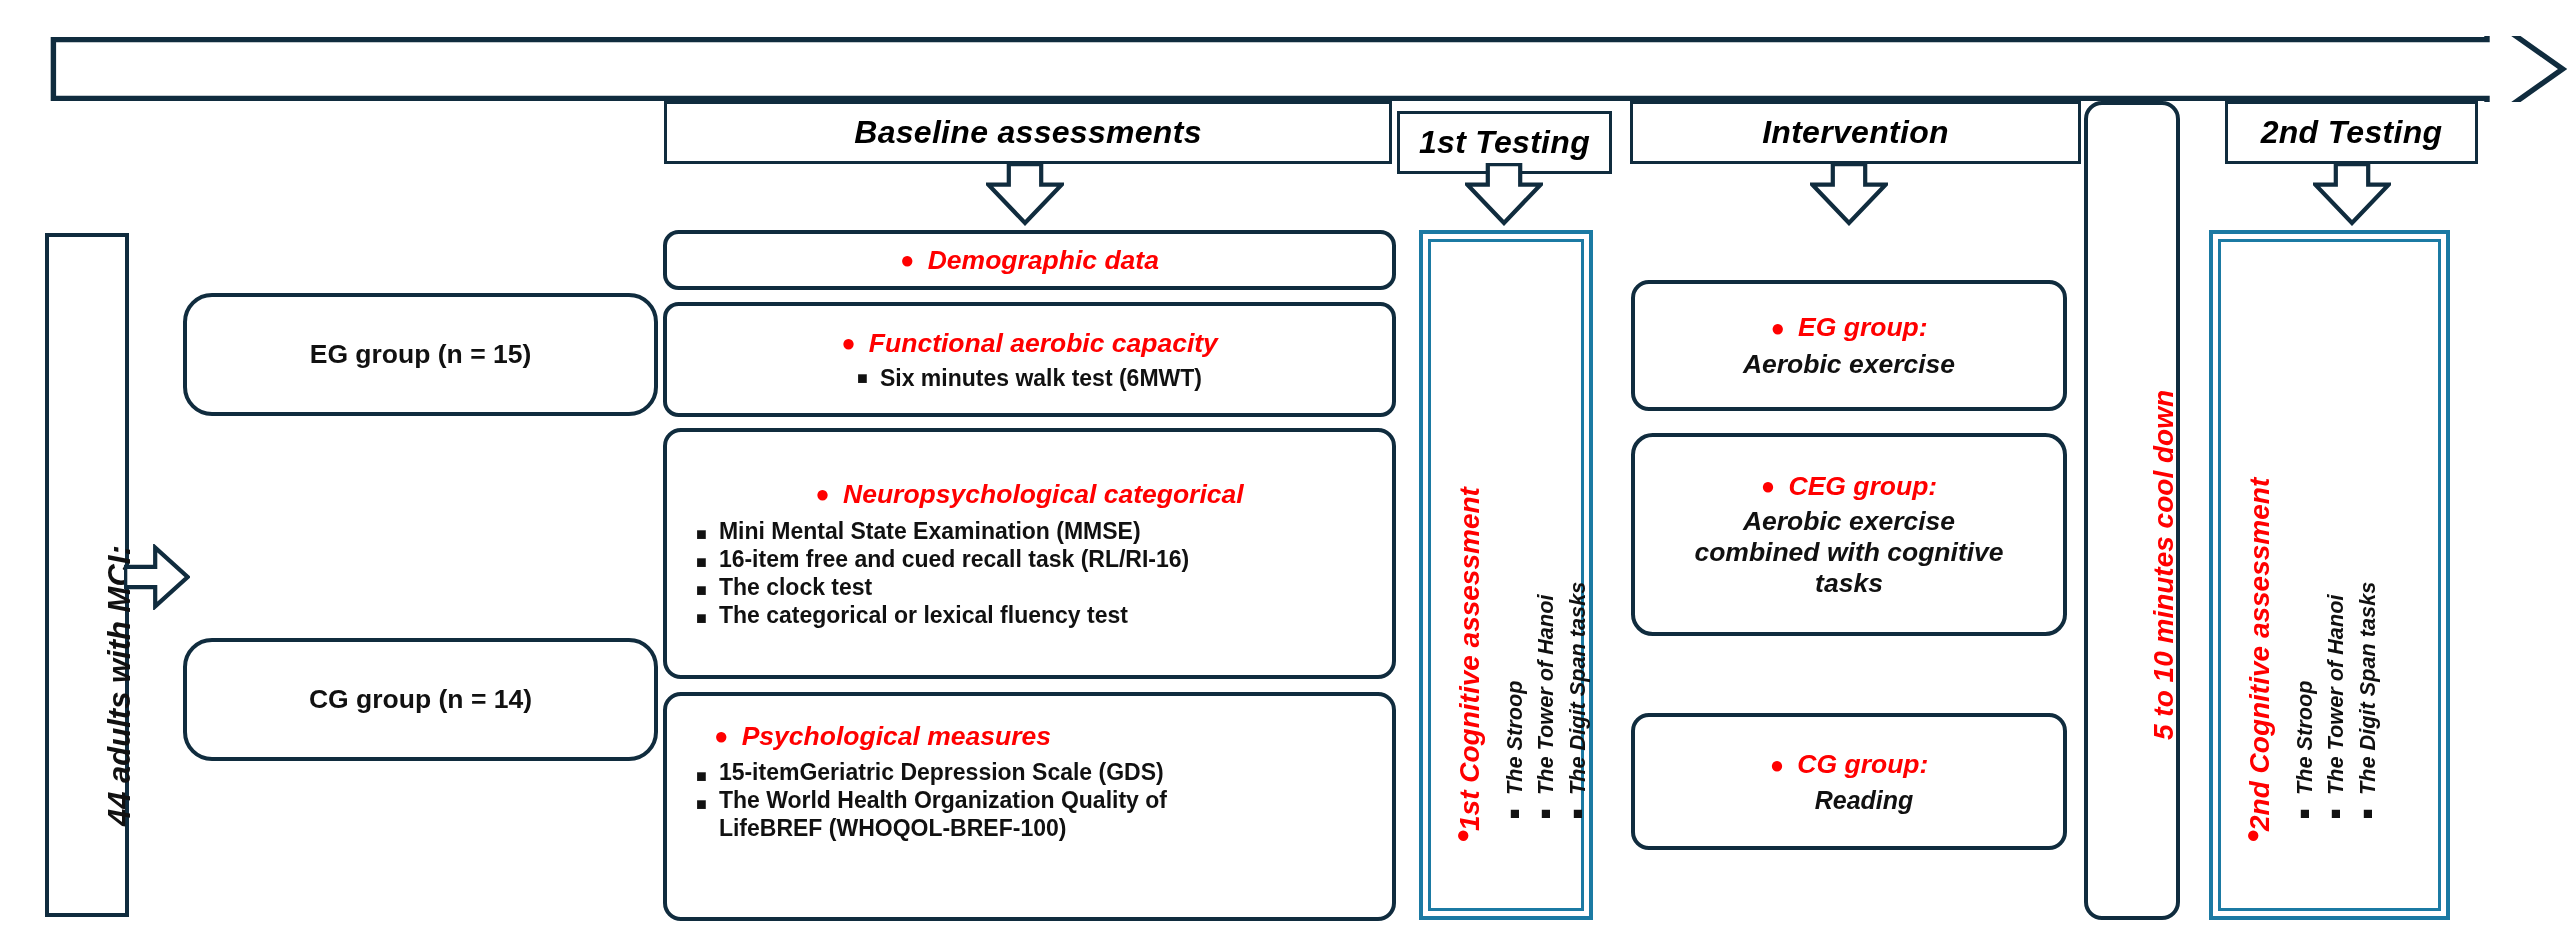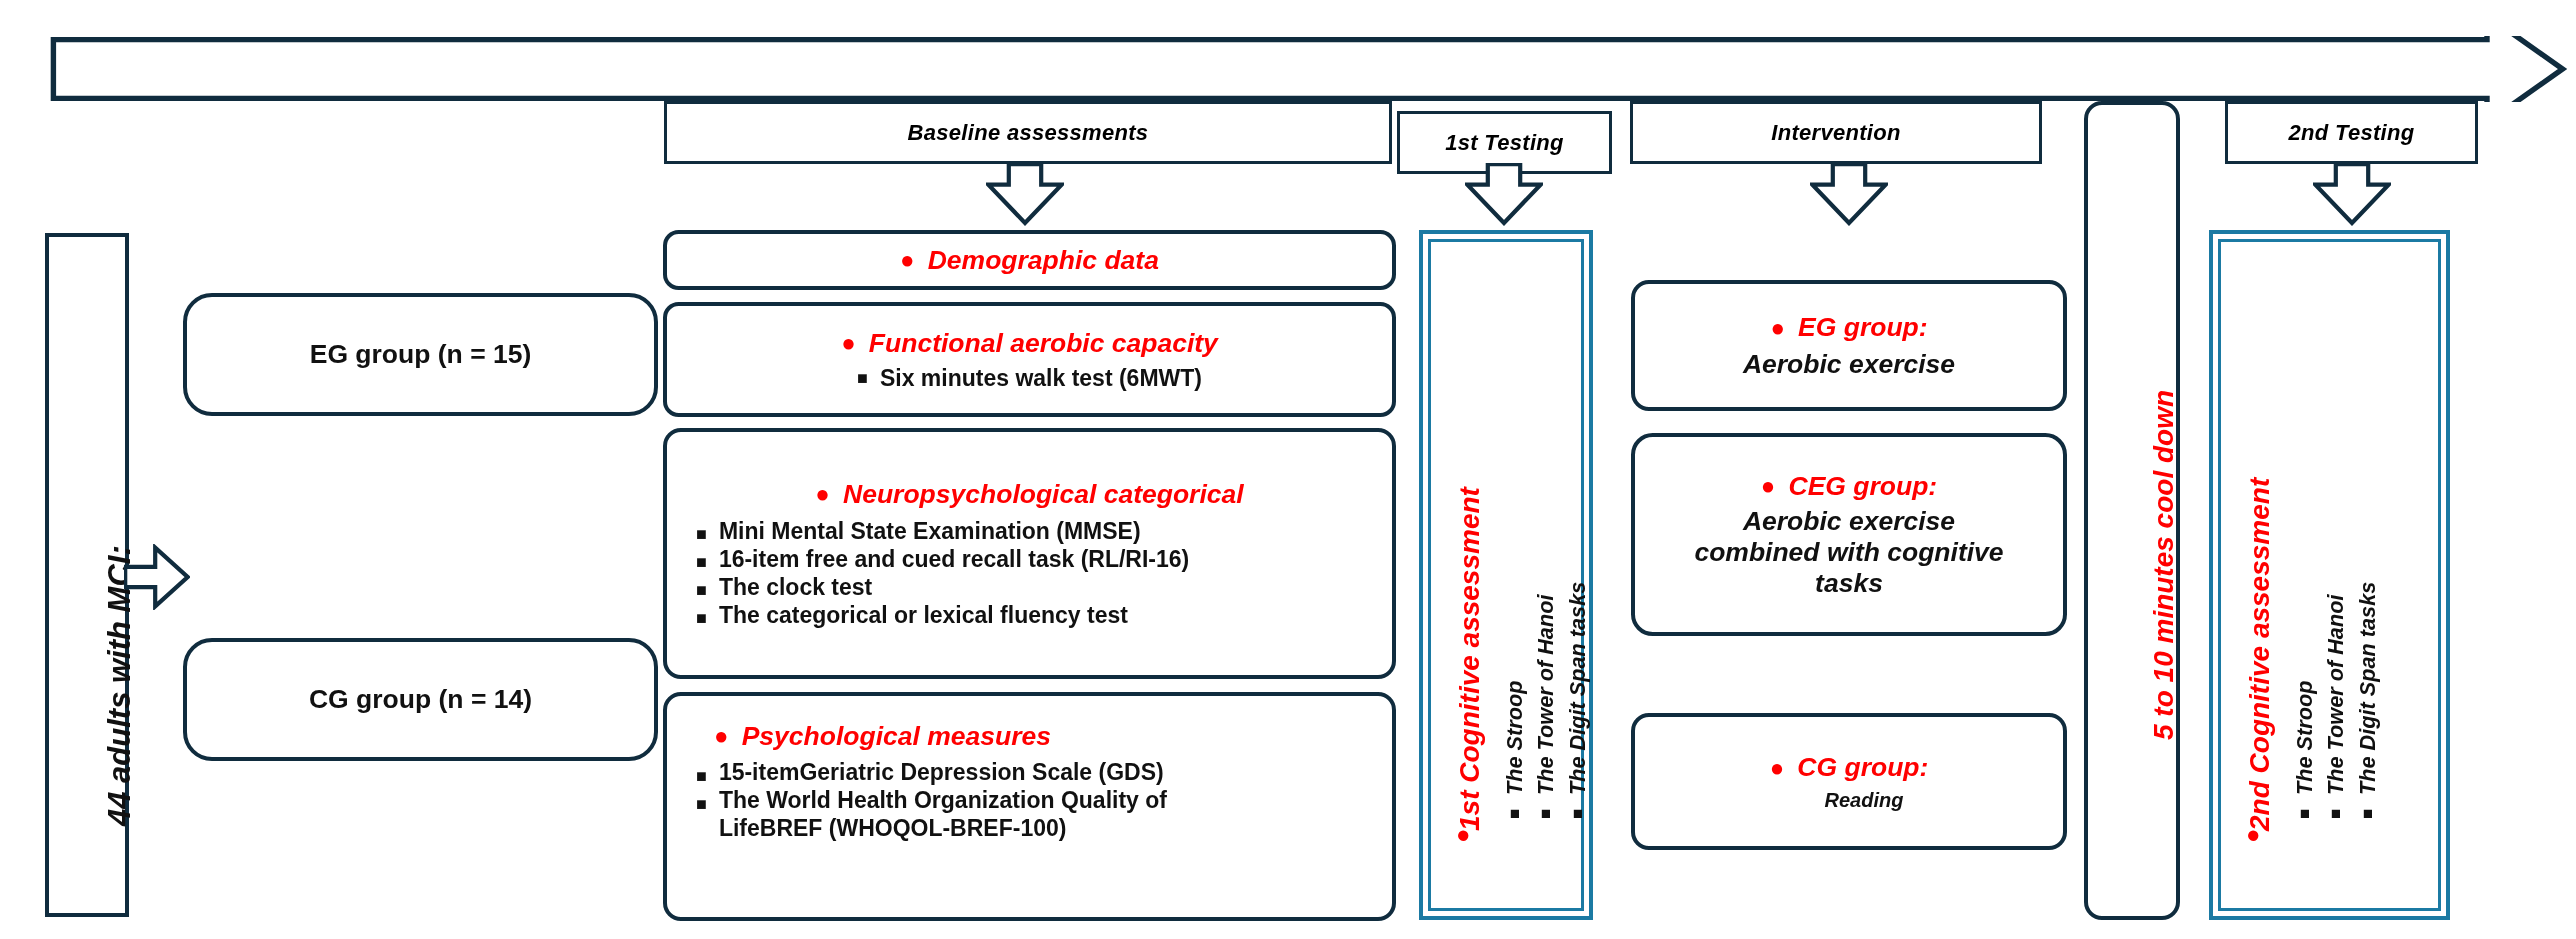--- a/index.html
+++ b/index.html
@@ -42,21 +42,21 @@
 
   
   .hdr{
     position:absolute;
     border:3.6px solid #102c3e;
     background:#ffffff;
     box-sizing:border-box;
     display:flex;align-items:center;justify-content:center;
     font-style:italic;font-weight:bold;
     color:#000;
-    font-size:22px;
+    font-size:32px;
     letter-spacing:0.3px;
   }
 
   
   .toparrow{position:absolute;left:48px;top:36px;width:2520px;height:66px;}
 
   
   .downarrow{position:absolute;}
   .ital{font-style:italic;}
 
@@ -123,21 +123,21 @@
   </div>
 
   <div class="hdr" style="left:664px;top:101px;width:728px;height:63px;">
     <span>Baseline assessments</span>
   </div>
 
   <div class="hdr" style="left:1397px;top:111px;width:215px;height:63px;">
     <span>1st Testing</span>
   </div>
 
-  <div class="hdr" style="left:1630px;top:101px;width:412px;height:63px;">
+  <div class="hdr" style="left:1630px;top:101px;width:451px;height:63px;">
     <span>Intervention</span>
   </div>
 
   <div class="hdr" style="left:2225px;top:101px;width:253px;height:63px;">
     <span>2nd Testing</span>
   </div>
 
   <div class="downarrow" style="left:986px;top:163px;width:78px;height:63px;">
     <svg width="78" height="63" viewBox="0 0 130 105">
       <polygon points="38,2 92,2 92,36 126,36 65,100 4,36 38,36" fill="#ffffff" stroke="#102c3e" stroke-width="7" stroke-linejoin="miter"></polygon>
@@ -287,21 +287,21 @@
       <span class="b-sub ital" style="font-size:26.5px;">tasks</span>
     </div>
   </div>
 
   <div class="rbox" style="left:1631px;top:713px;width:436px;height:137px;border-radius:18px;">
     <div class="bullet-row" style="justify-content:center;align-items:center;margin-bottom:4.8px;">
       <span class="b-dot" style="margin-top:0;">●</span>
       <span class="b-head">CG group:</span>
     </div>
     <div class="center-line">
-      <span class="b-sub ital" style="font-size:20px;margin-left:30px;">Reading</span>
+      <span class="b-sub ital" style="font-size:25px;margin-left:30px;">Reading</span>
     </div>
   </div>
 
   <div class="rbox" style="left:2084px;top:101px;width:96px;height:819px;border-radius:18px;">
     <div class="vert vcool" style="left:60px;top:635px;">5 to 10 minutes cool down</div>
   </div>
 
   <div class="tealbox" style="left:2209px;top:230px;width:241px;height:690px;">
     <div class="tealbox-inner">
 

